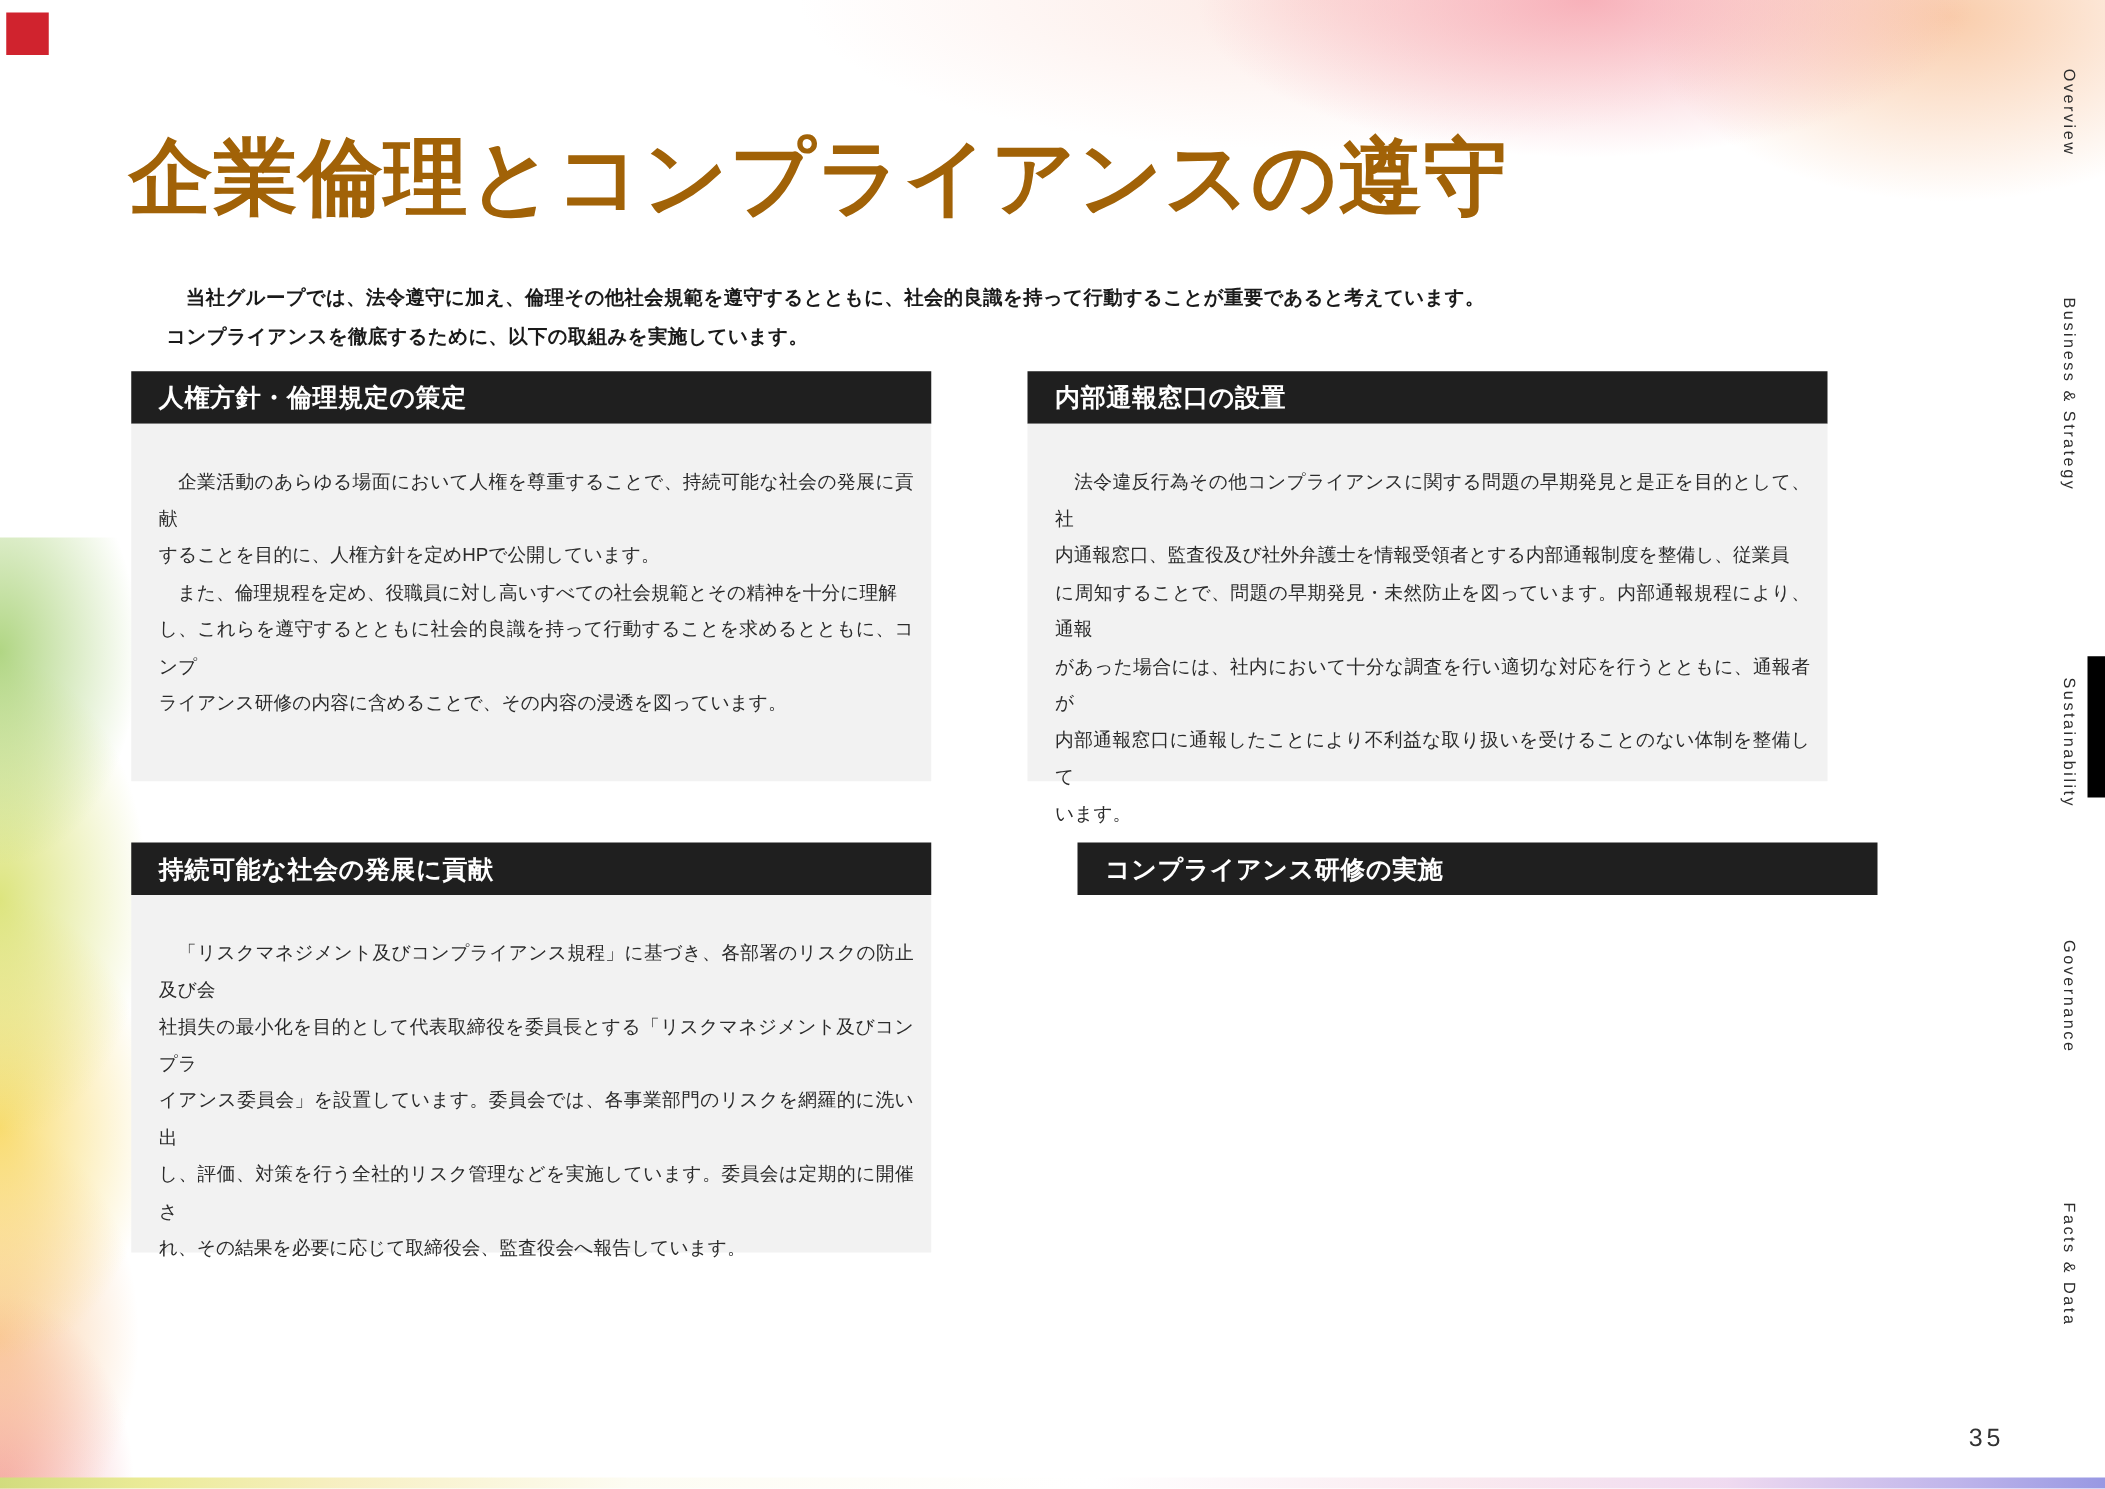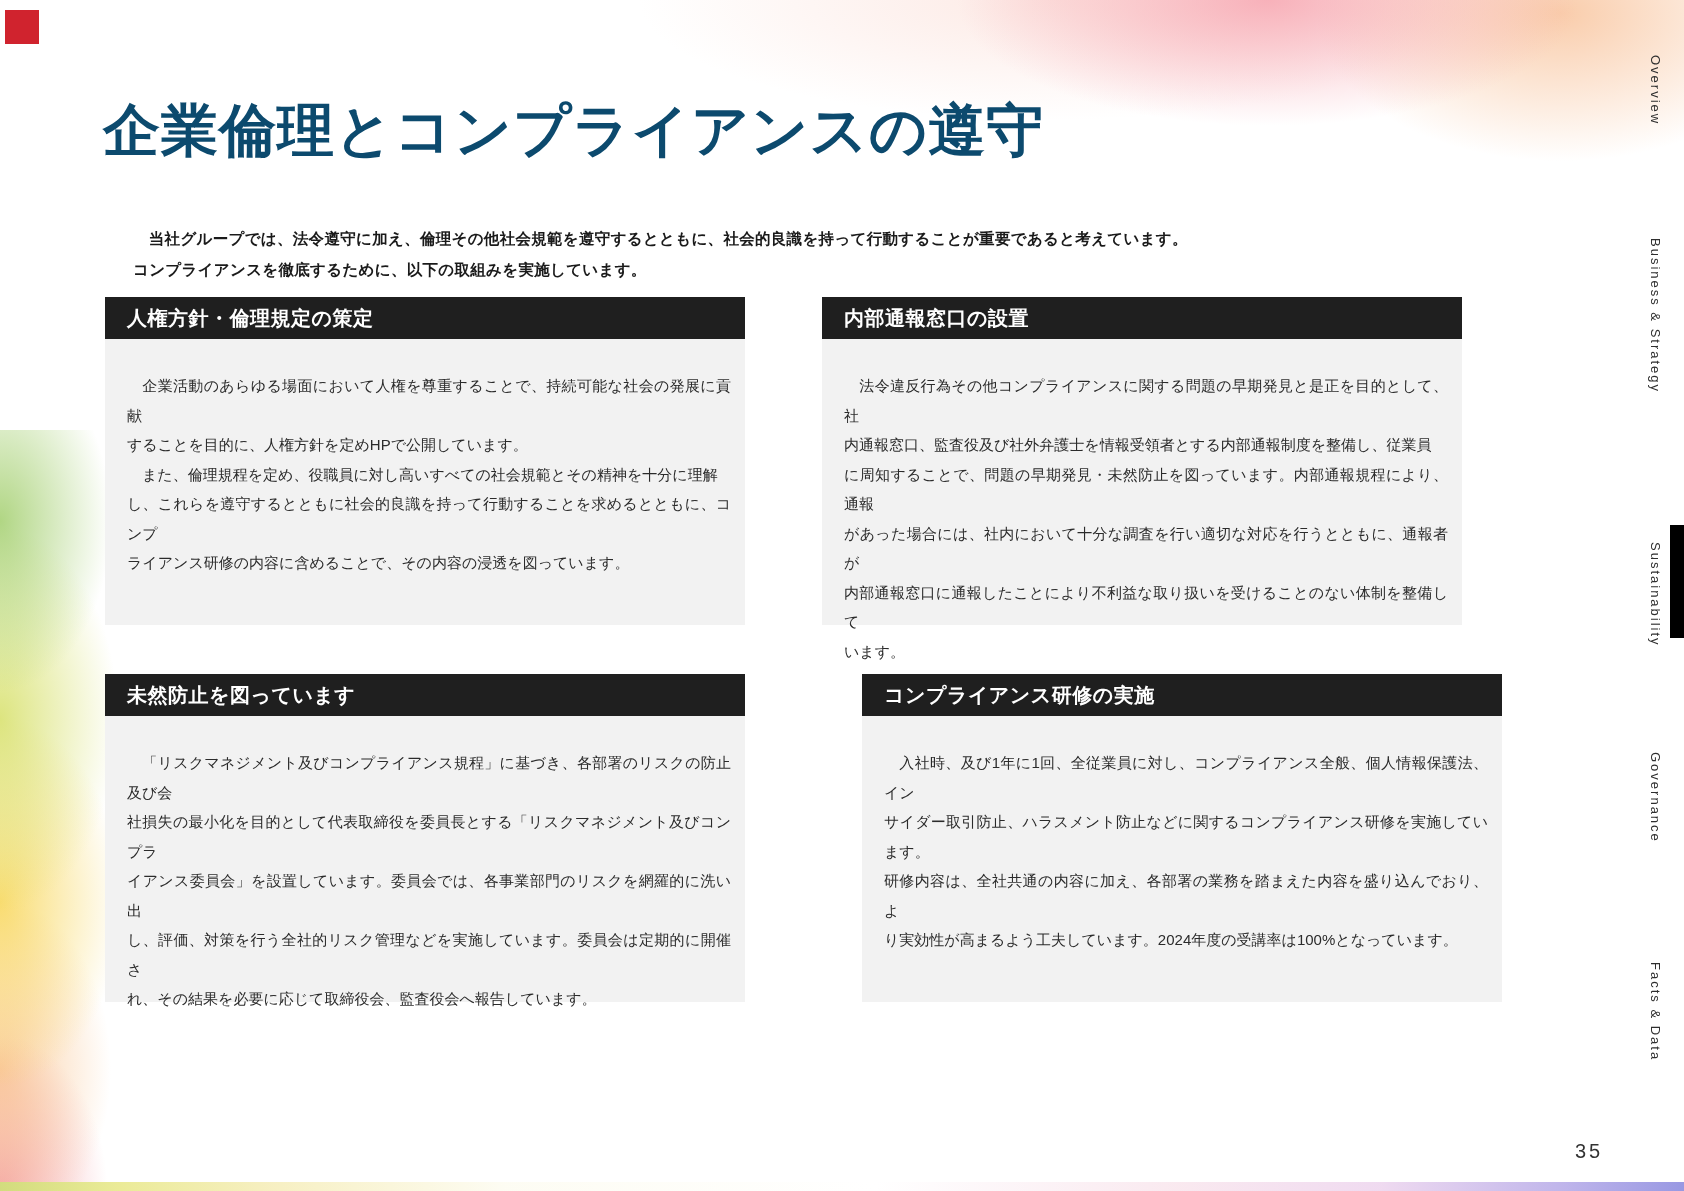--- a/index.html
+++ b/index.html
@@ -34,21 +34,21 @@
     background:linear-gradient(90deg,#cfe07a 0%,#e9e98e 7%,#f6eebc 16%,#fdfcf2 30%,#ffffff 52%,#f9e7ee 70%,#eed7ef 82%,#b9aee9 93%,#8f8fe0 100%);
   }
   
   .brand-mark{
     position:absolute;left:5px;top:10px;width:34px;height:34px;
     background:#d0232e;z-index:2;
   }
   
   .page-title{
     position:absolute;left:103px;top:58px;z-index:2;
-    font-size:57px;font-weight:900;letter-spacing:1px;color:#0c4a6e;
+    font-size:67px;font-weight:900;letter-spacing:1px;color:#a16207;
     line-height:1.2;white-space:nowrap;
   }
   .intro{
     position:absolute;left:105px;top:207px;width:1360px;z-index:2;
     font-size:15.5px;font-weight:700;color:#1a1a1a;
     line-height:31px;letter-spacing:.3px;white-space:pre-line;margin-left:28px;
   }
   
   .card{position:absolute;width:640px;z-index:2;}
   .card-1{left:105px;top:297px;}
@@ -122,37 +122,33 @@
     <div class="card-body">　法令違反行為その他コンプライアンスに関する問題の早期発見と是正を目的として、社
 内通報窓口、監査役及び社外弁護士を情報受領者とする内部通報制度を整備し、従業員
 に周知することで、問題の早期発見・未然防止を図っています。内部通報規程により、通報
 があった場合には、社内において十分な調査を行い適切な対応を行うとともに、通報者が
 内部通報窓口に通報したことにより不利益な取り扱いを受けることのない体制を整備して
 います。</div>
   </div>
 
   <div class="card card-3">
     <div class="card-header">
-      <span>未然防止を図っています</span>
+      <span>持続可能な社会の発展に貢献</span>
     </div>
     <div class="card-body">　「リスクマネジメント及びコンプライアンス規程」に基づき、各部署のリスクの防止及び会
 社損失の最小化を目的として代表取締役を委員長とする「リスクマネジメント及びコンプラ
 イアンス委員会」を設置しています。委員会では、各事業部門のリスクを網羅的に洗い出
 し、評価、対策を行う全社的リスク管理などを実施しています。委員会は定期的に開催さ
 れ、その結果を必要に応じて取締役会、監査役会へ報告しています。</div>
   </div>
 
   <div class="card card-4">
     <div class="card-header">
       <span>コンプライアンス研修の実施</span>
     </div>
-    <div class="card-body">　入社時、及び1年に1回、全従業員に対し、コンプライアンス全般、個人情報保護法、イン
-サイダー取引防止、ハラスメント防止などに関するコンプライアンス研修を実施しています。
-研修内容は、全社共通の内容に加え、各部署の業務を踏まえた内容を盛り込んでおり、よ
-り実効性が高まるよう工夫しています。2024年度の受講率は100%となっています。</div>
   </div>
 
   <span class="side-label side-overview">Overview</span>
   <span class="side-label side-business">Business &amp; Strategy</span>
   <span class="side-label side-sustainability">Sustainability</span>
   <span class="side-label side-governance">Governance</span>
   <span class="side-label side-facts">Facts &amp; Data</span>
   <div class="active-tab-marker"></div>
 
   <div class="page-number">35</div>

